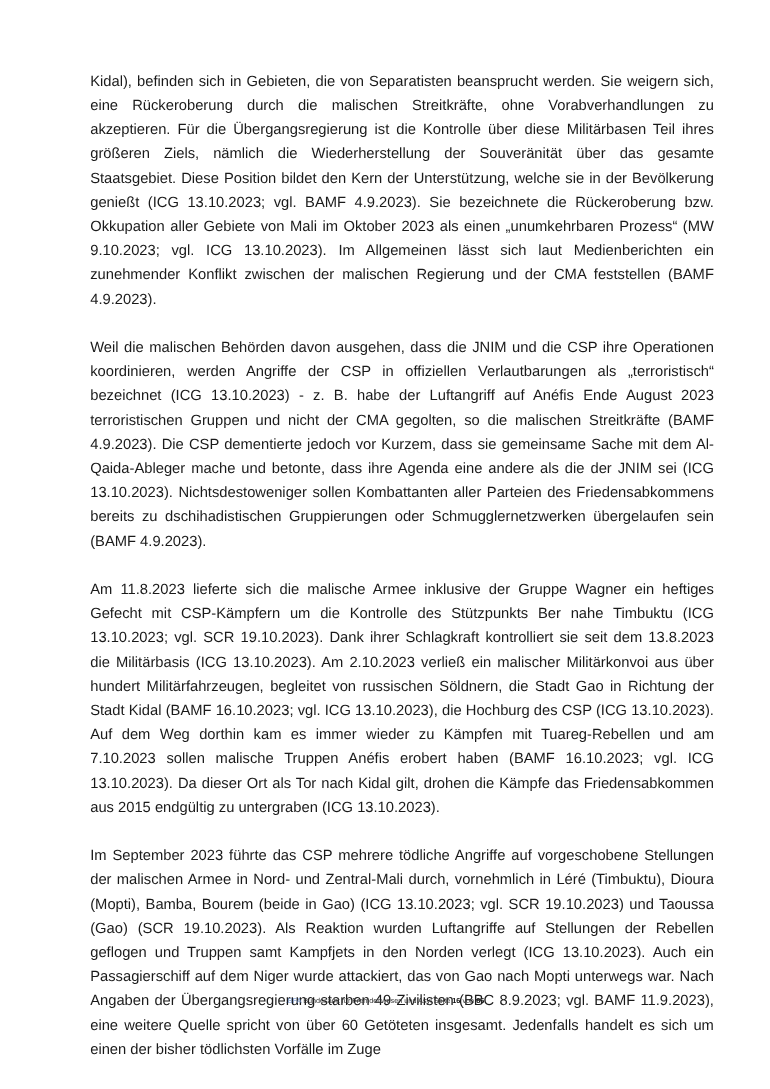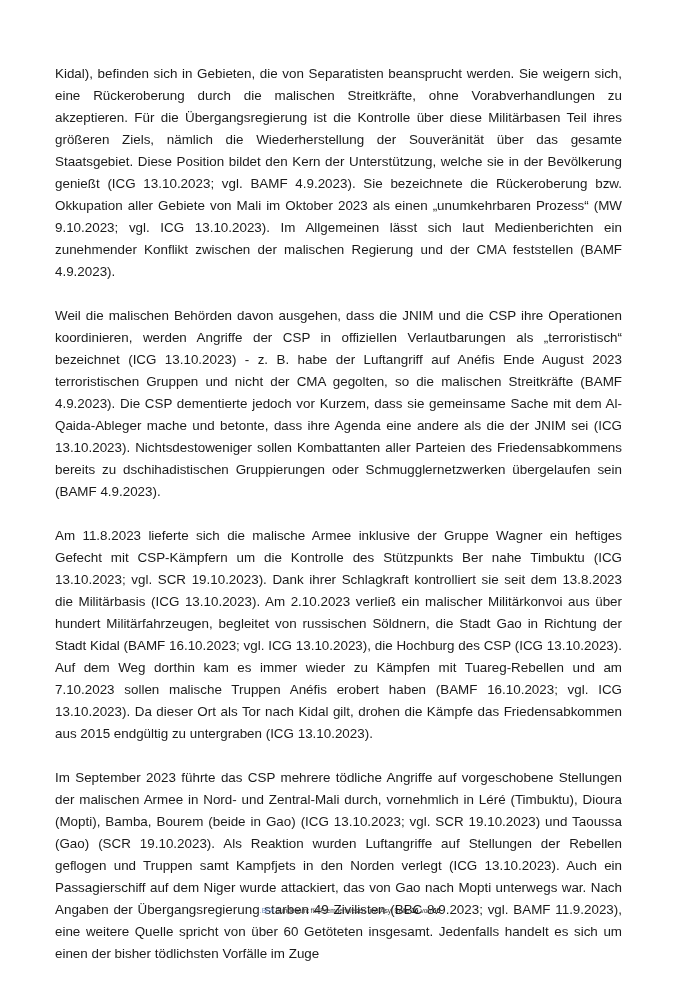--- a/index.html
+++ b/index.html
@@ -10,21 +10,21 @@
   body {
     width: 700px;
     height: 990px;
     position: relative;
     overflow: hidden;
     font-family: "Liberation Sans", sans-serif;
     color: #1a1a1a;
   }
   .page {
     position: absolute;
-    left: 55px;
+    left: 82px;
     top: 63px;
     width: 567px;
   }
   .para {
     margin: 0 0 22px 0;
     font-size: 13.4px;
     line-height: 22px;
     text-align: justify;
     text-align-last: left;
     word-spacing: 0px;

